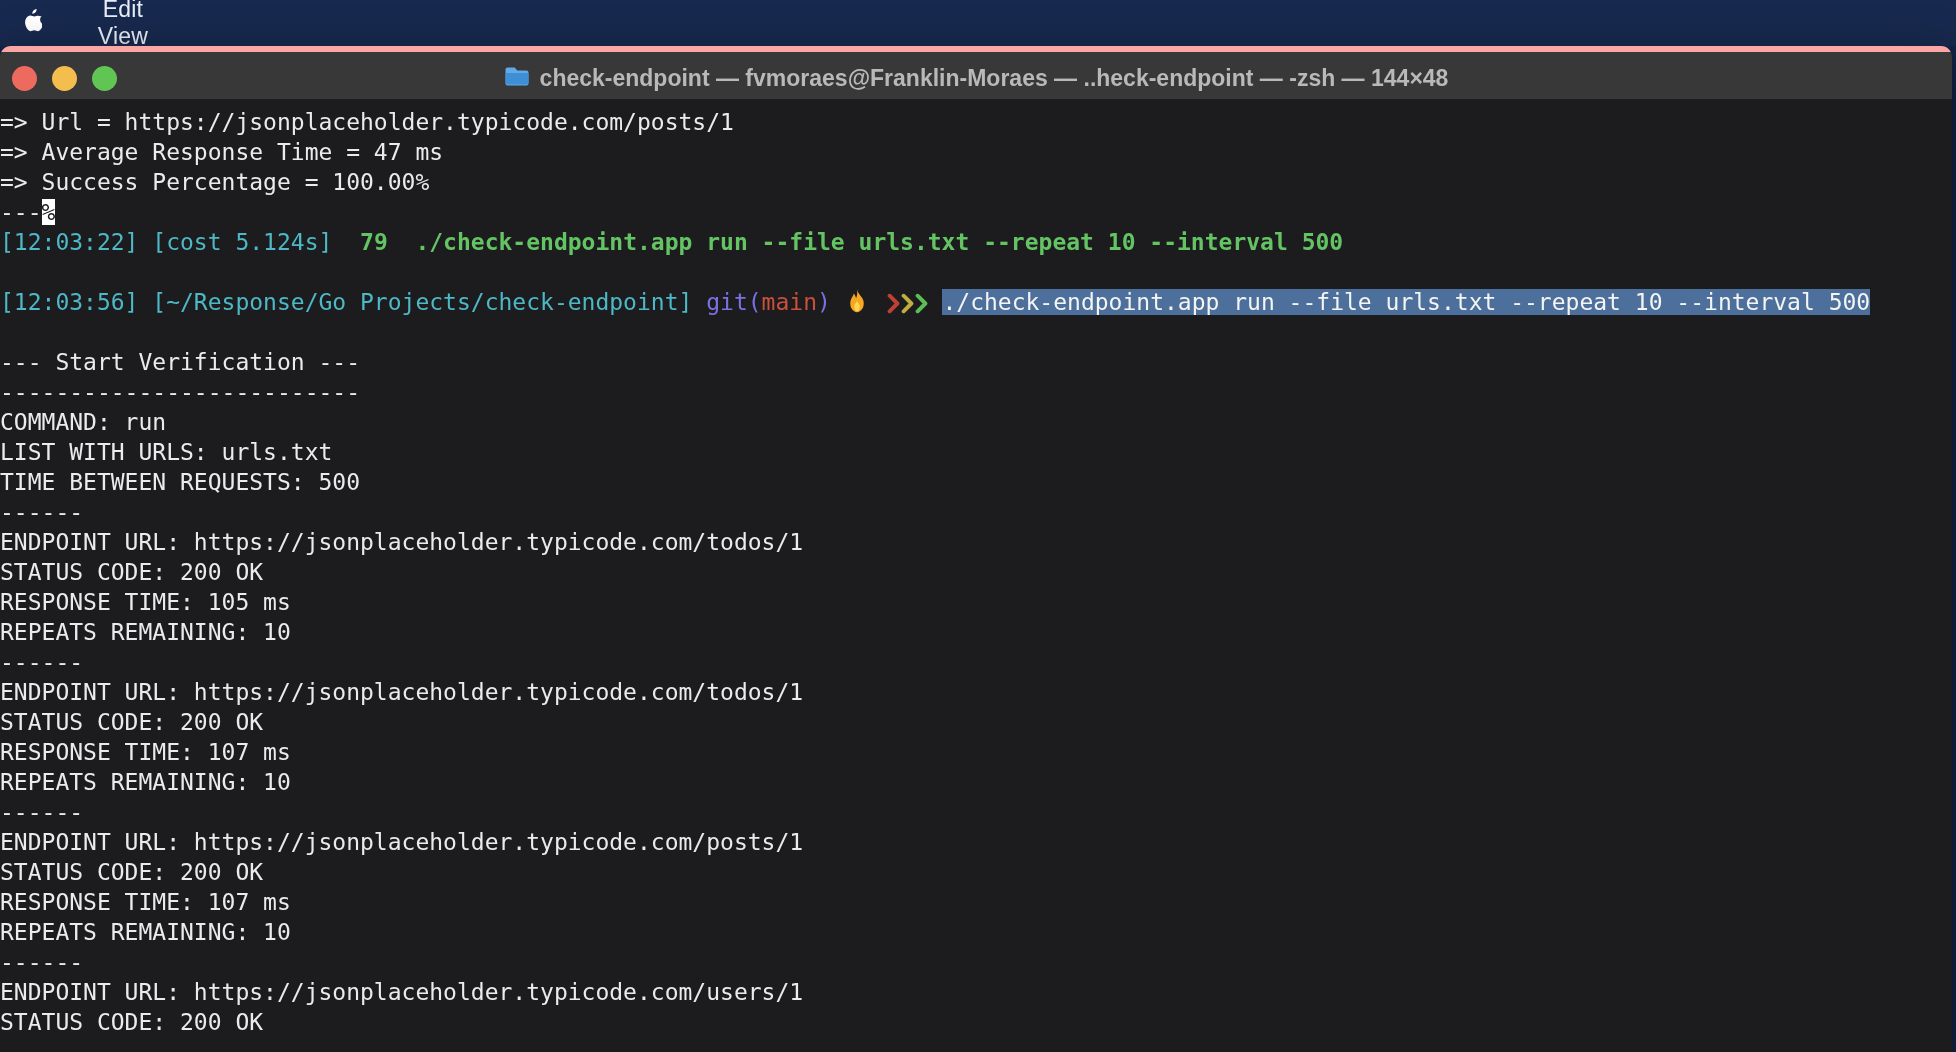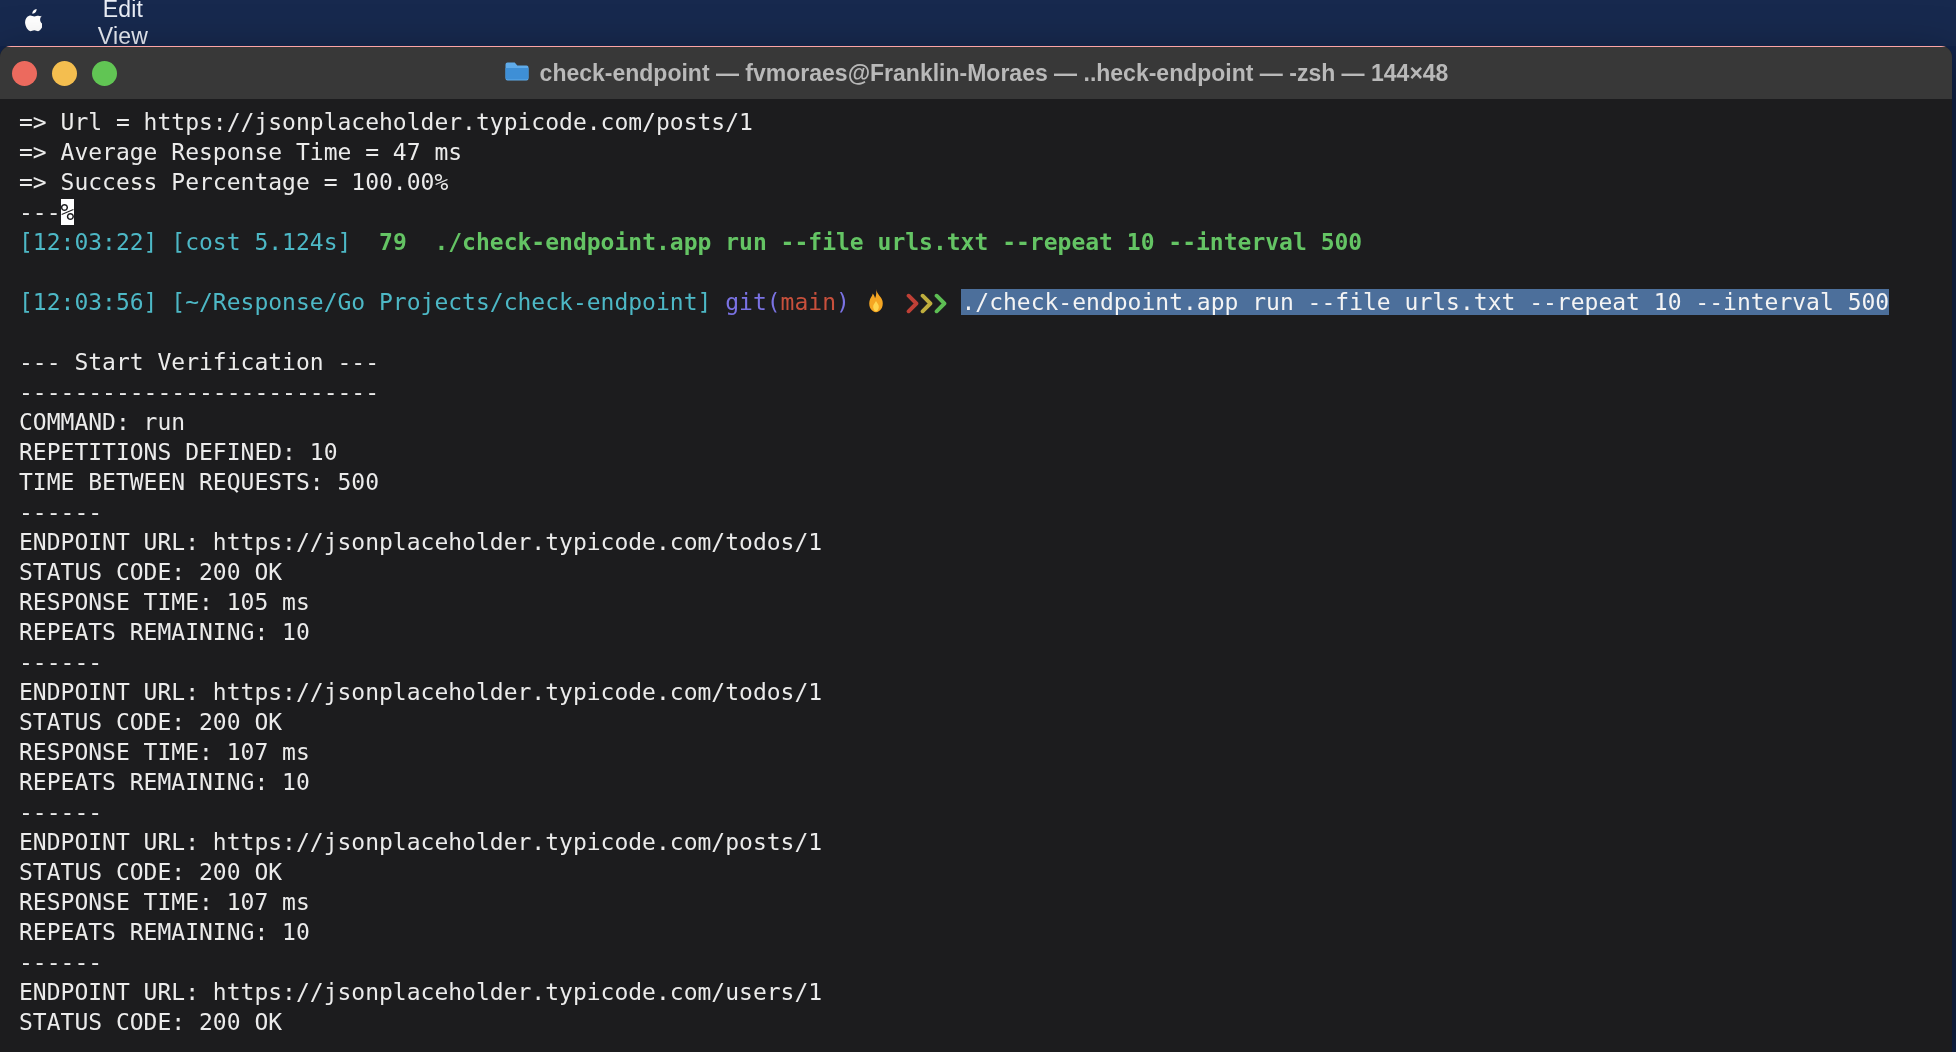--- a/index.html
+++ b/index.html
@@ -21,38 +21,38 @@
   .menu-item.bold{font-weight:700;}
   
   .window{
     position:absolute;left:0;top:46px;width:1952px;height:1006px;
     border-radius:11px 11px 0 0;overflow:hidden;
     box-shadow:0 18px 50px rgba(0,0,0,.55);
     background:var(--term-bg,#1C1C1E);
   }
   .title-bar{
     position:relative;height:52px;background:#383838;
-    border-top:1px solid #fca5a5;border-bottom:1px solid #232323;
+    border-top:6px solid #fca5a5;border-bottom:1px solid #232323;
     display:flex;align-items:center;justify-content:center;
   }
   .traffic{position:absolute;left:12px;top:0;height:100%;display:flex;align-items:center;}
   .light{width:25px;height:25px;border-radius:50%;margin-right:15px;}
   .light.red{background:#EC6A5E;}
   .light.yellow{background:#F4BE4F;}
   .light.green{background:#61C554;}
   .title-wrap{display:flex;align-items:center;max-width:1400px;}
   .title-text{
     margin-left:9px;color:#B9B9B9;font-weight:700;font-size:23px;
     white-space:nowrap;overflow:hidden;text-overflow:ellipsis;
   }
   
   .terminal-body{
     position:absolute;left:0;right:0;top:53px;bottom:0;
     background:var(--term-bg,#1C1C1E);
-    padding:8px 0 0 19px;
+    padding:8px 0 0 0;
     font-family:"DejaVu Sans Mono", monospace;
     font-size:23px;color:var(--c-fg,#EBEBEB);
   }
   .t-line{height:30px;line-height:30px;white-space:pre;}
   .c-fg{color:var(--c-fg,#EBEBEB);}
   .c-cyan{color:var(--c-cyan,#4DB8C6);}
   .c-green{color:var(--c-green,#64C464);font-weight:bold;}
   .c-violet{color:var(--c-violet,#7A72E3);}
   .c-red{color:var(--c-red,#C8503C);}
   .c-inv{background:var(--c-inv-bg,#FFFFFF);color:#1C1C1E;}
@@ -114,21 +114,21 @@
               <path d="M2 2 L8 8 L2 14" stroke="currentColor" stroke-width="3" fill="none" stroke-linecap="round" stroke-linejoin="round"></path>
             </svg></span><span class="icon-span chev-span" style="color: rgb(191, 174, 62);"><svg width="13" height="21" viewBox="0 0 10 16" xmlns="http://www.w3.org/2000/svg">
               <path d="M2 2 L8 8 L2 14" stroke="currentColor" stroke-width="3" fill="none" stroke-linecap="round" stroke-linejoin="round"></path>
             </svg></span><span class="icon-span chev-span" style="color: rgb(93, 190, 84);"><svg width="13" height="21" viewBox="0 0 10 16" xmlns="http://www.w3.org/2000/svg">
               <path d="M2 2 L8 8 L2 14" stroke="currentColor" stroke-width="3" fill="none" stroke-linecap="round" stroke-linejoin="round"></path>
             </svg></span><span class="c-fg"> </span><span class="c-sel">./check-endpoint.app run --file urls.txt --repeat 10 --interval 500</span></div>
         <div class="t-line">&nbsp;</div>
         <div class="t-line"><span class="c-fg">--- Start Verification ---</span></div>
         <div class="t-line"><span class="c-fg">--------------------------</span></div>
         <div class="t-line"><span class="c-fg">COMMAND: run</span></div>
-        <div class="t-line"><span class="c-fg">REPETITIONS DEFINED: 10</span></div>
+        <div class="t-line"><span class="c-fg">LIST WITH URLS: urls.txt</span></div>
         <div class="t-line"><span class="c-fg">TIME BETWEEN REQUESTS: 500</span></div>
         <div class="t-line"><span class="c-fg">------</span></div>
         <div class="t-line"><span class="c-fg">ENDPOINT URL: https://jsonplaceholder.typicode.com/todos/1</span></div>
         <div class="t-line"><span class="c-fg">STATUS CODE: 200 OK</span></div>
         <div class="t-line"><span class="c-fg">RESPONSE TIME: 105 ms</span></div>
         <div class="t-line"><span class="c-fg">REPEATS REMAINING: 10</span></div>
         <div class="t-line"><span class="c-fg">------</span></div>
         <div class="t-line"><span class="c-fg">ENDPOINT URL: https://jsonplaceholder.typicode.com/todos/1</span></div>
         <div class="t-line"><span class="c-fg">STATUS CODE: 200 OK</span></div>
         <div class="t-line"><span class="c-fg">RESPONSE TIME: 107 ms</span></div>

